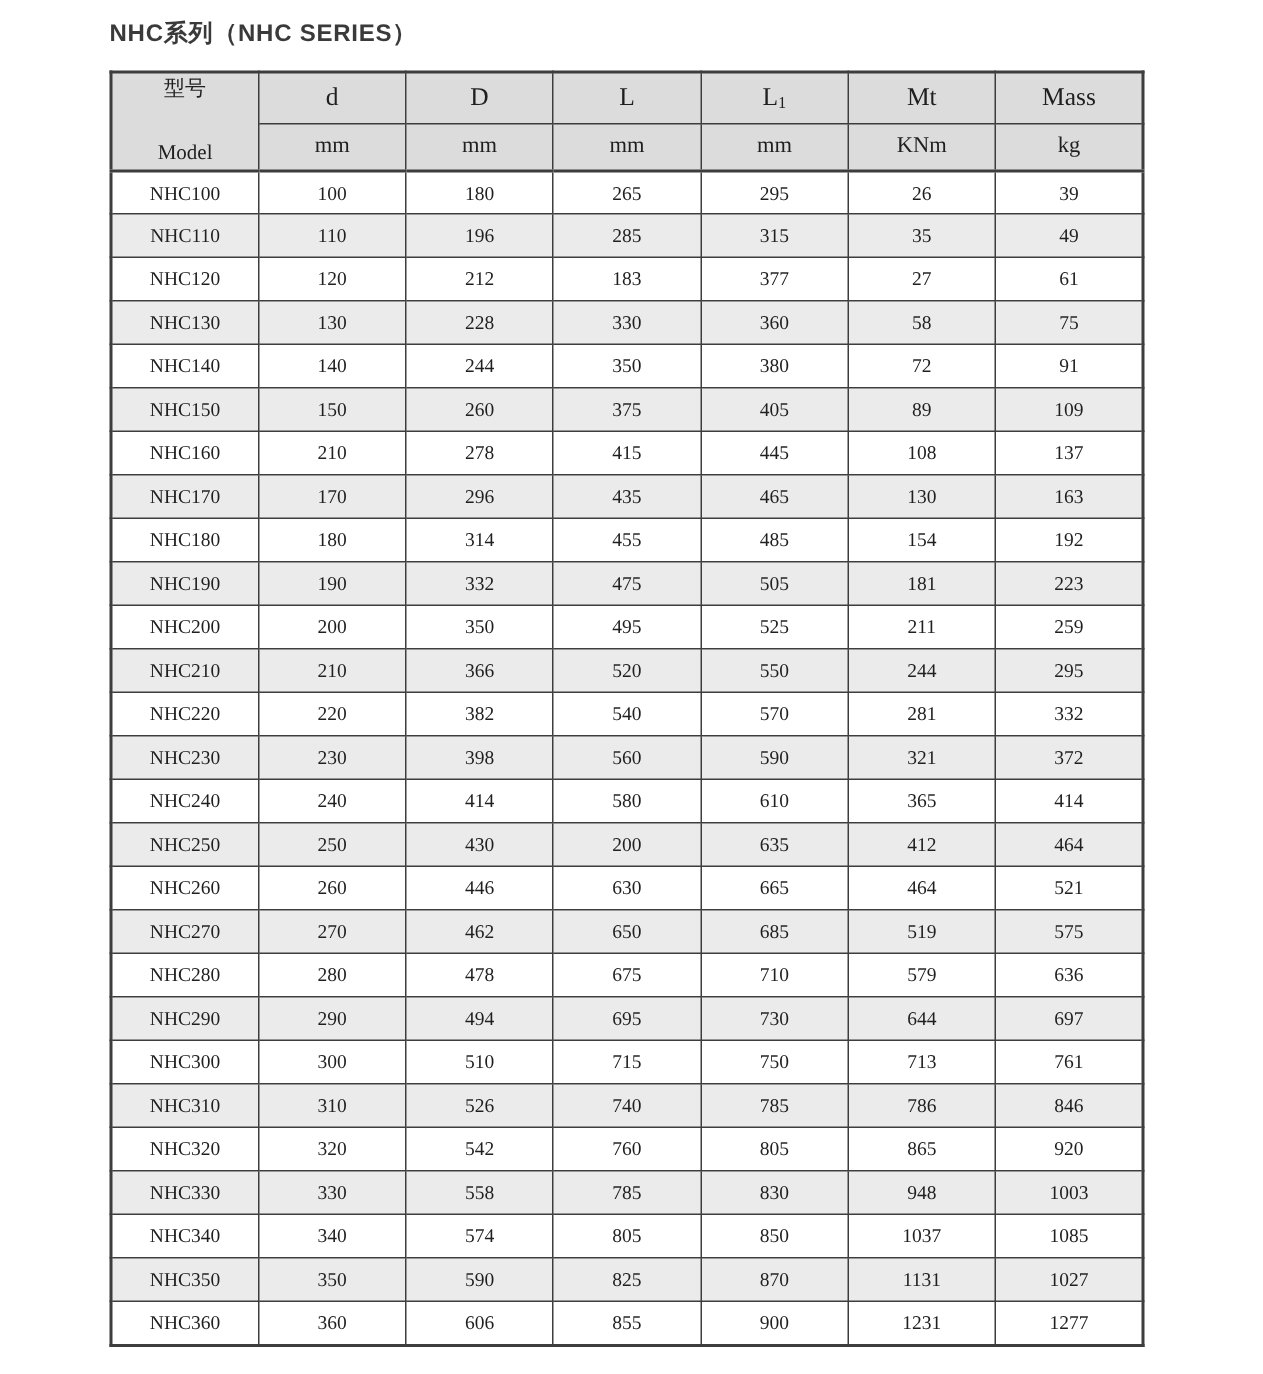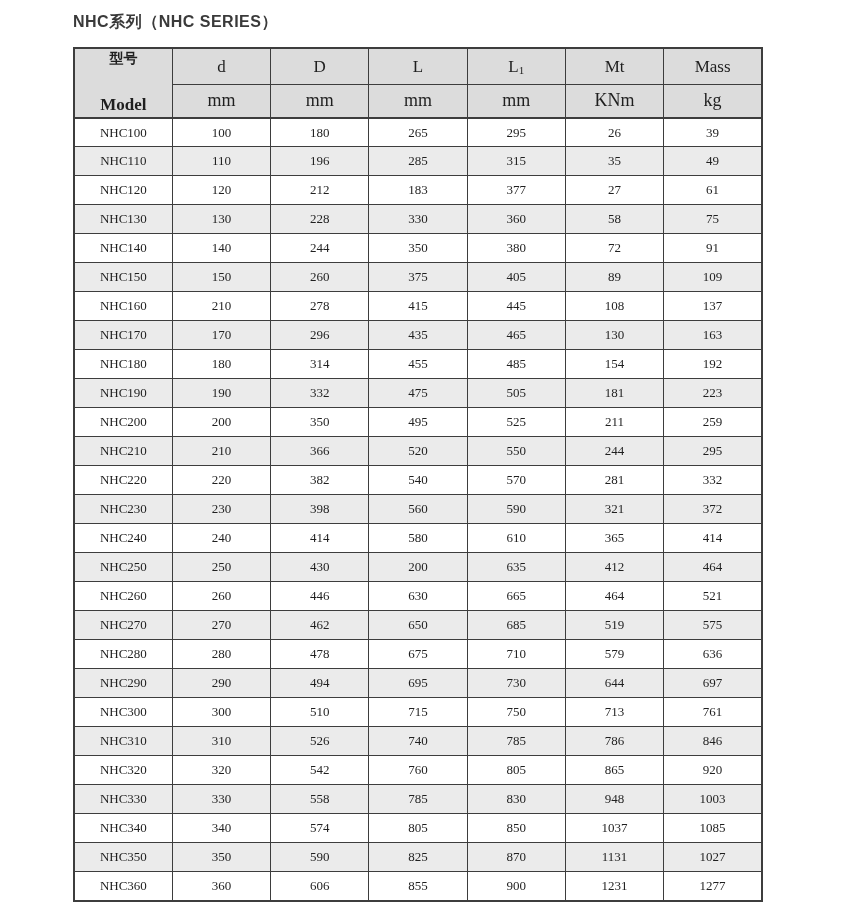--- a/index.html
+++ b/index.html
@@ -42,45 +42,45 @@
   .spec-table th, .spec-table td {
     border: 1px solid var(--border-color);
     text-align: center;
     vertical-align: middle;
     padding: 0;
   }
   .spec-table thead th { background: var(--header-bg); }
   .spec-table thead { border-bottom: 2px solid var(--border-color); }
   .spec-table tbody tr:first-child td { border-top-width: 2px; margin-left: 16px; }
   th.model-th {
-    font-weight: bold;
+    font-weight: normal;
     line-height: 1.35;
   }
   th.model-th .zh {
     display: block;
     font-family: "Liberation Sans", "DejaVu Sans", sans-serif;
     font-size: 14px;
   }
   th.model-th .en {
     display: block;
-    font-size: 17px;
+    font-size: 14px;
     margin-top: 26px;
   }
   th.name-th {
     height: 33px;
     font-size: 17px;
     font-weight: normal;
   }
   th.name-th .sub {
     font-size: 11px;
     vertical-align: -2px;
   }
   th.unit-th {
     height: 30px;
-    font-size: 18px;
+    font-size: 15px;
     font-weight: normal;
   }
   .spec-table tbody td {
     height: 29px;
     font-size: 13px;
     background: var(--row-bg);
   }
   .spec-table tbody tr:nth-child(even) td { background: var(--stripe-bg); }
 </style>
 </head>

